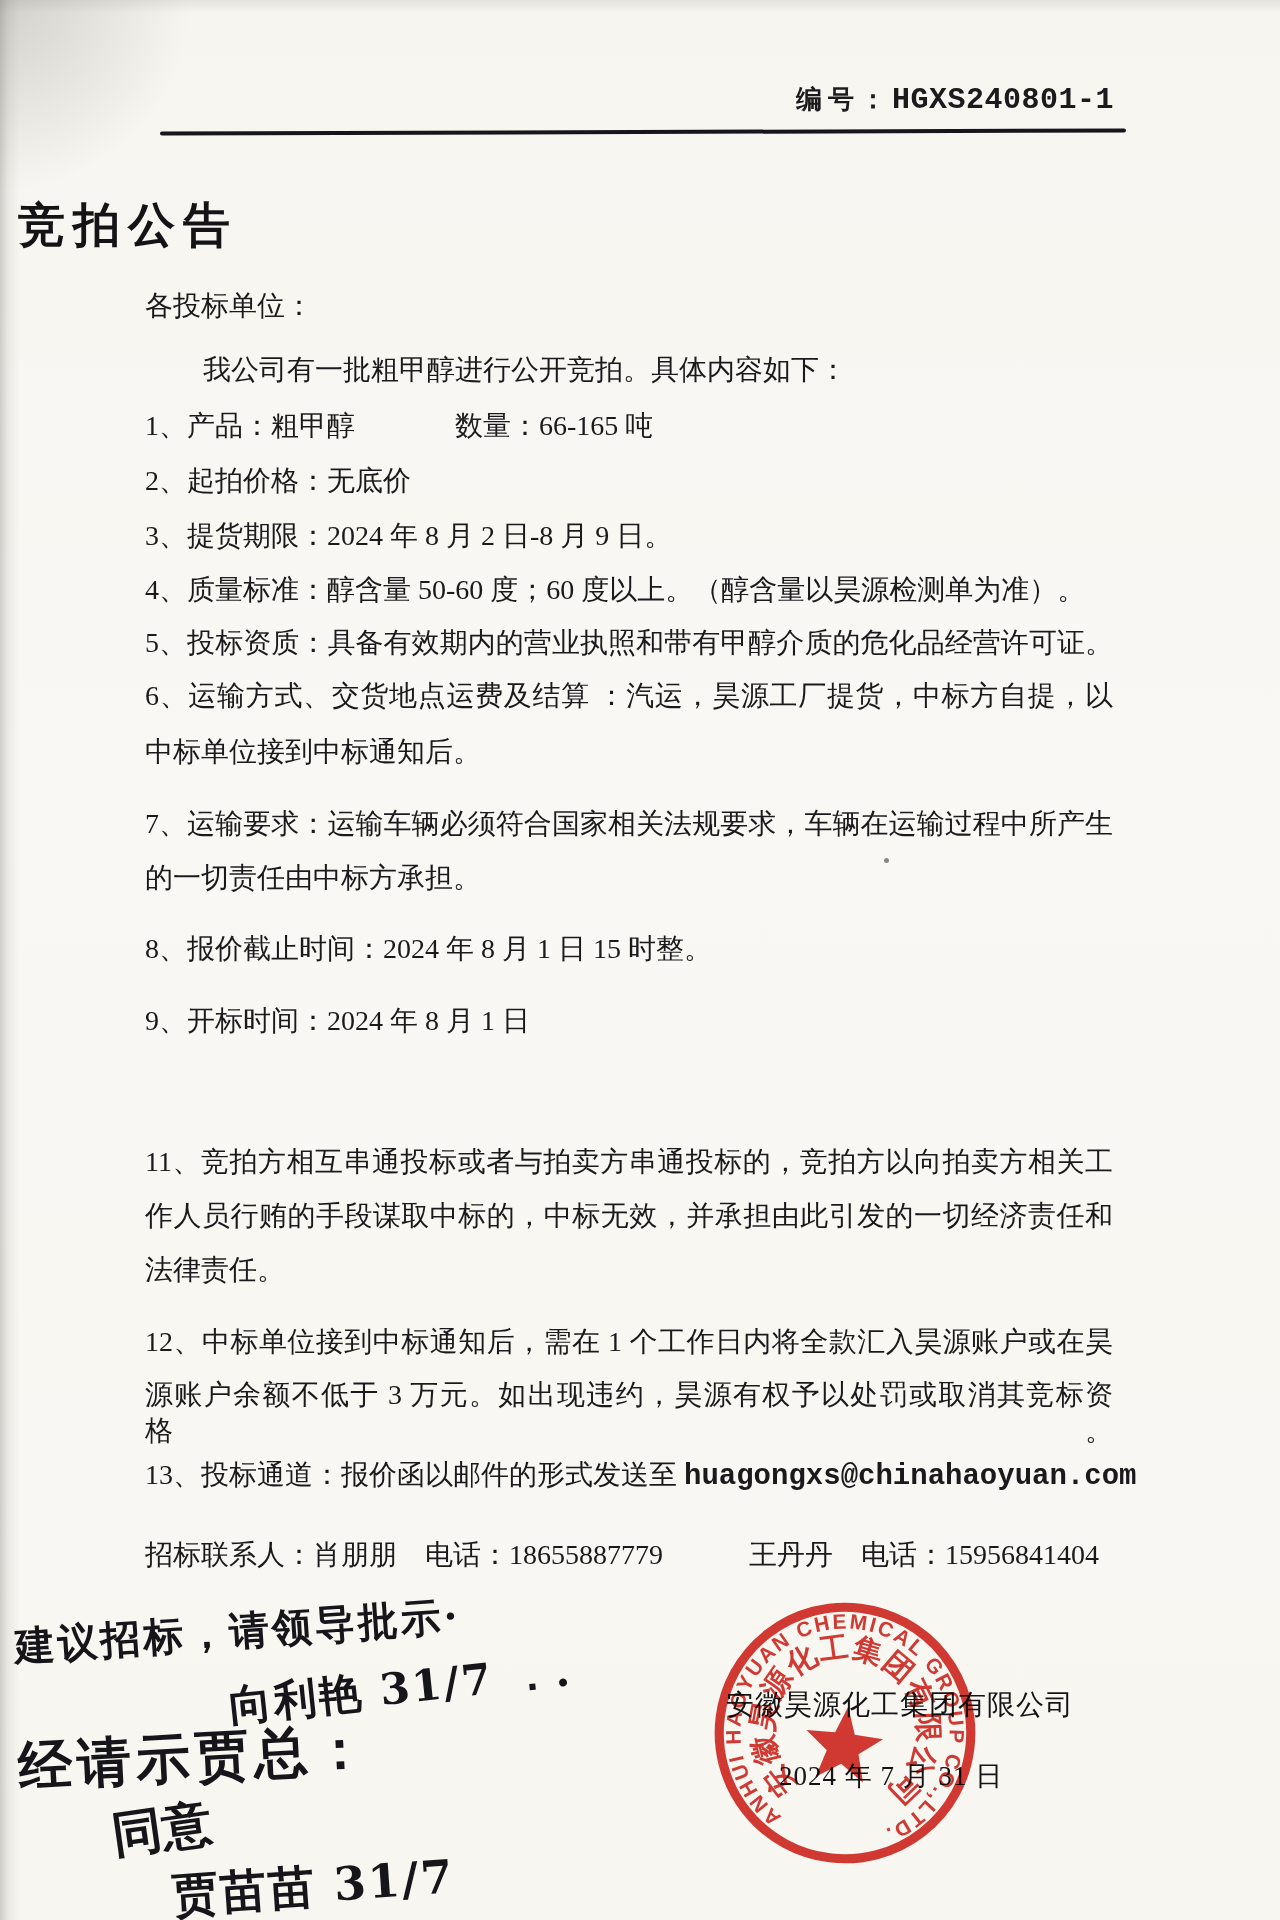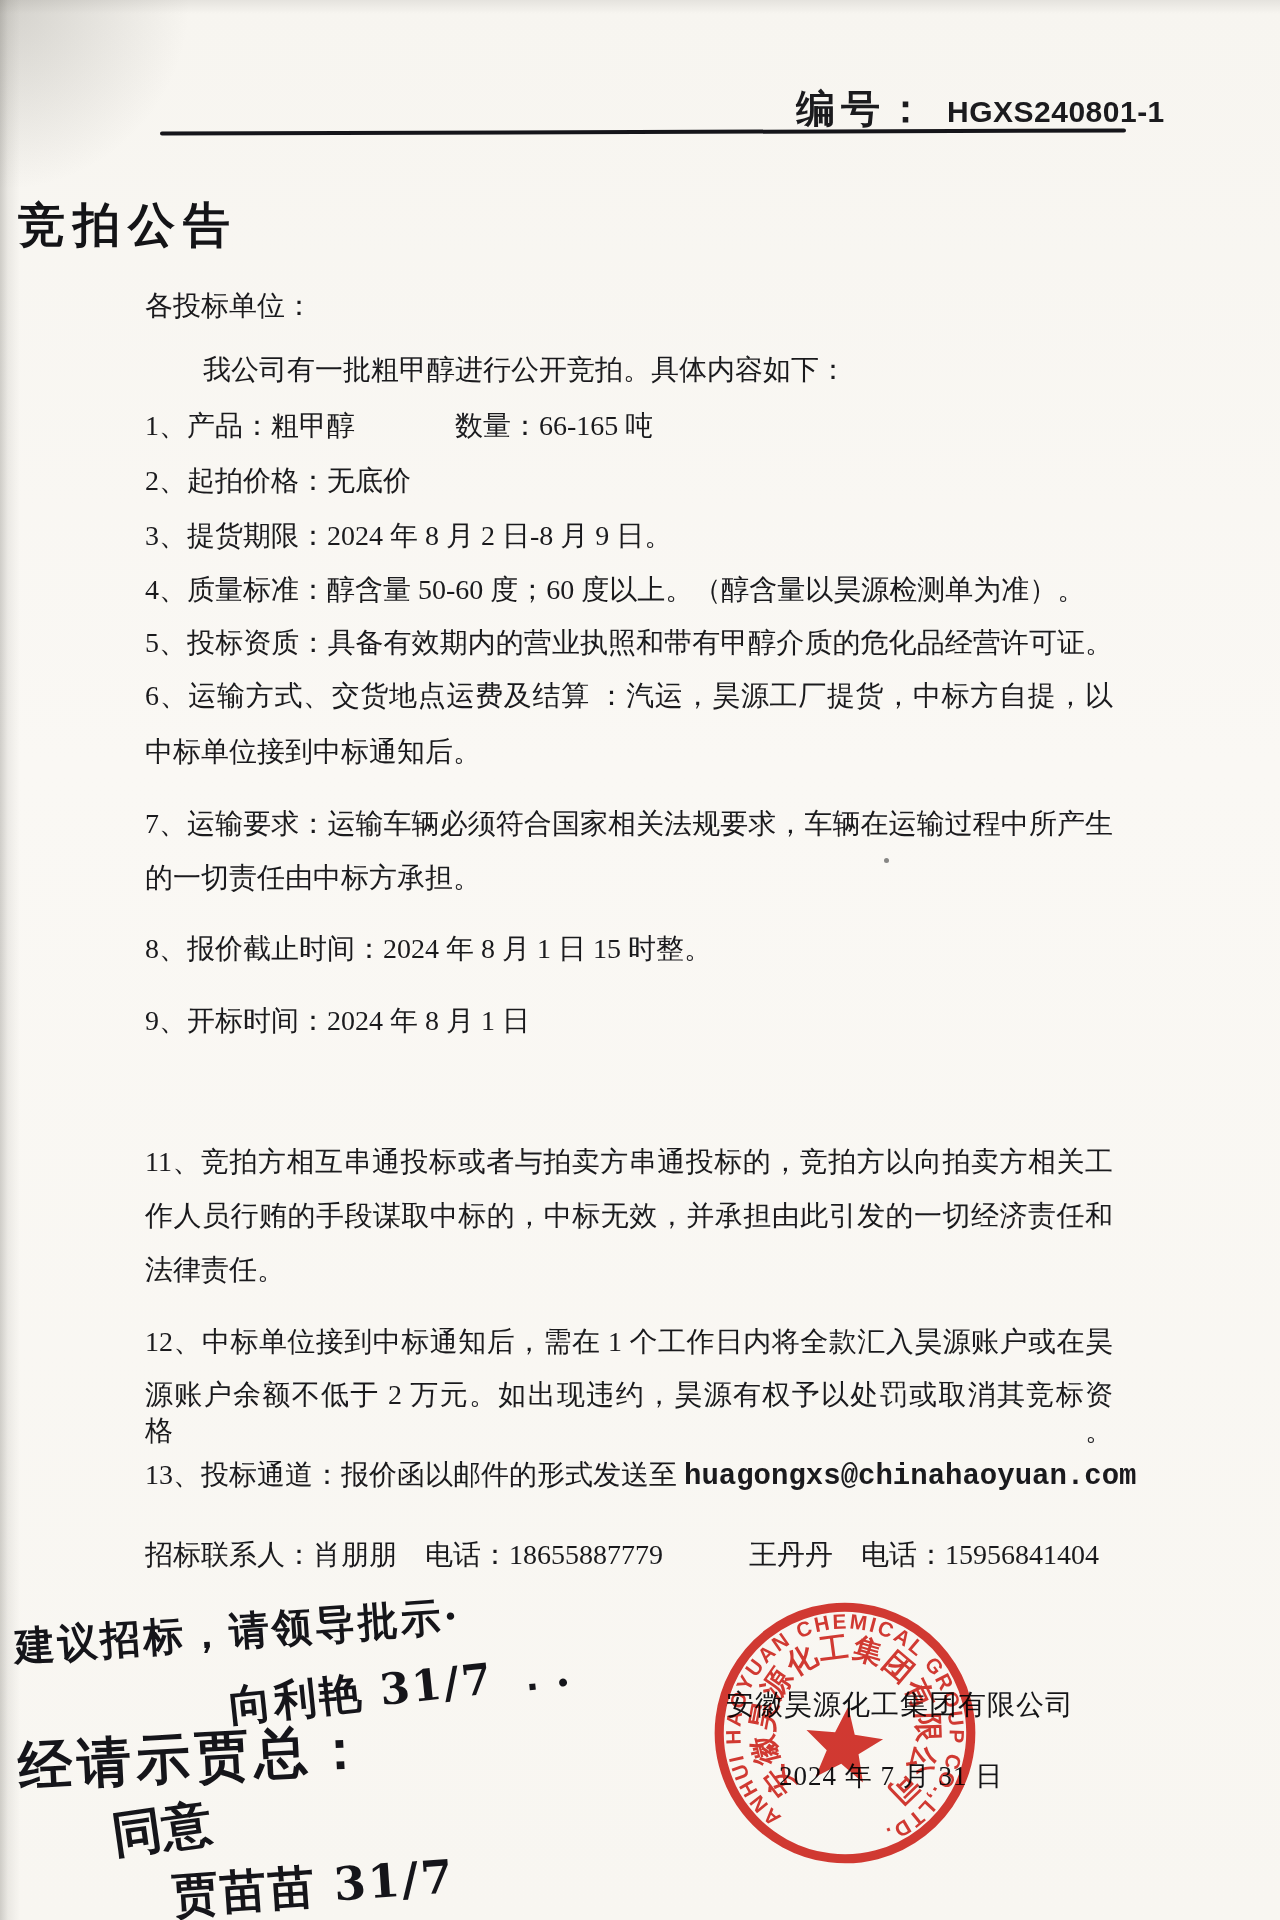--- a/index.html
+++ b/index.html
@@ -10,22 +10,22 @@
       linear-gradient(90deg, rgba(110,108,102,.30) 0px, rgba(110,108,102,.10) 8px, rgba(110,108,102,0) 20px),
       linear-gradient(180deg, rgba(120,118,112,.14) 0px, rgba(120,118,112,0) 14px),
       linear-gradient(180deg,#f7f5f0 0%,#faf8f4 40%,#f8f6f1 100%);
     font-family:"Liberation Serif","DejaVu Serif",serif;
     color:#1b1b1e;
   }
   .doc-number{
     position:absolute;left:796px;top:82px;white-space:nowrap;
     font-family:"Liberation Sans","DejaVu Sans",sans-serif;font-weight:bold;
   }
-  .doc-number .lab{font-size:39px;letter-spacing:6px;}
-  .doc-number .val{font-size:30px;margin-left:16px;letter-spacing:.5px;}
+  .doc-number .lab{font-size:26px;letter-spacing:6px;}
+  .doc-number .val{font-size:30px;letter-spacing:.5px;font-family:Liberation Mono, monospace;}
   .header-rule{
     position:absolute;left:160px;top:130px;width:966px;height:4px;
     background:#15151a;transform:rotate(-.18deg);border-radius:2px;
   }
   .doc-title{
     position:absolute;left:0;top:194px;width:100%;text-align:left;
     font-size:47px;font-weight:bold;letter-spacing:8px;color:#141417;padding-left:18px;
   }
   .bl{
     position:absolute;left:145px;width:968px;font-size:28px;line-height:36px;
@@ -80,21 +80,21 @@
   <div class="bl j" style="top:678px">6、运输方式、交货地点运费及结算 ：汽运，昊源工厂提货，中标方自提，以</div>
   <div class="bl" style="top:734px">中标单位接到中标通知后。</div>
   <div class="bl j" style="top:806px">7、运输要求：运输车辆必须符合国家相关法规要求，车辆在运输过程中所产生</div>
   <div class="bl" style="top:860px">的一切责任由中标方承担。</div>
   <div class="bl" style="top:931px">8、报价截止时间：2024 年 8 月 1 日 15 时整。</div>
   <div class="bl" style="top:1003px">9、开标时间：2024 年 8 月 1 日</div>
   <div class="bl j" style="top:1144px">11、竞拍方相互串通投标或者与拍卖方串通投标的，竞拍方以向拍卖方相关工</div>
   <div class="bl" style="top:1252px">法律责任。</div>
   <div class="bl j" style="top:1198px">作人员行贿的手段谋取中标的，中标无效，并承担由此引发的一切经济责任和</div>
   <div class="bl j" style="top:1324px">12、中标单位接到中标通知后，需在 1 个工作日内将全款汇入昊源账户或在昊</div>
-  <div class="bl j" style="top:1377px">源账户余额不低于 2 万元。如出现违约，昊源有权予以处罚或取消其竞标资格。</div>
+  <div class="bl j" style="top:1377px">源账户余额不低于 3 万元。如出现违约，昊源有权予以处罚或取消其竞标资格。</div>
 
   <div class="bl" style="top:1457px">
     <span>13、投标通道：报价函以邮件的形式发送至 </span><span class="email">huagongxs@chinahaoyuan.com</span>
   </div>
 
   <div class="bl" style="top:1537px">
     <span>招标联系人：肖朋朋　电话：18655887779</span><span class="gap2"></span><span>王丹丹　电话：15956841404</span>
   </div>
 
   <div class="sig-company">安徽昊源化工集团有限公司</div>

